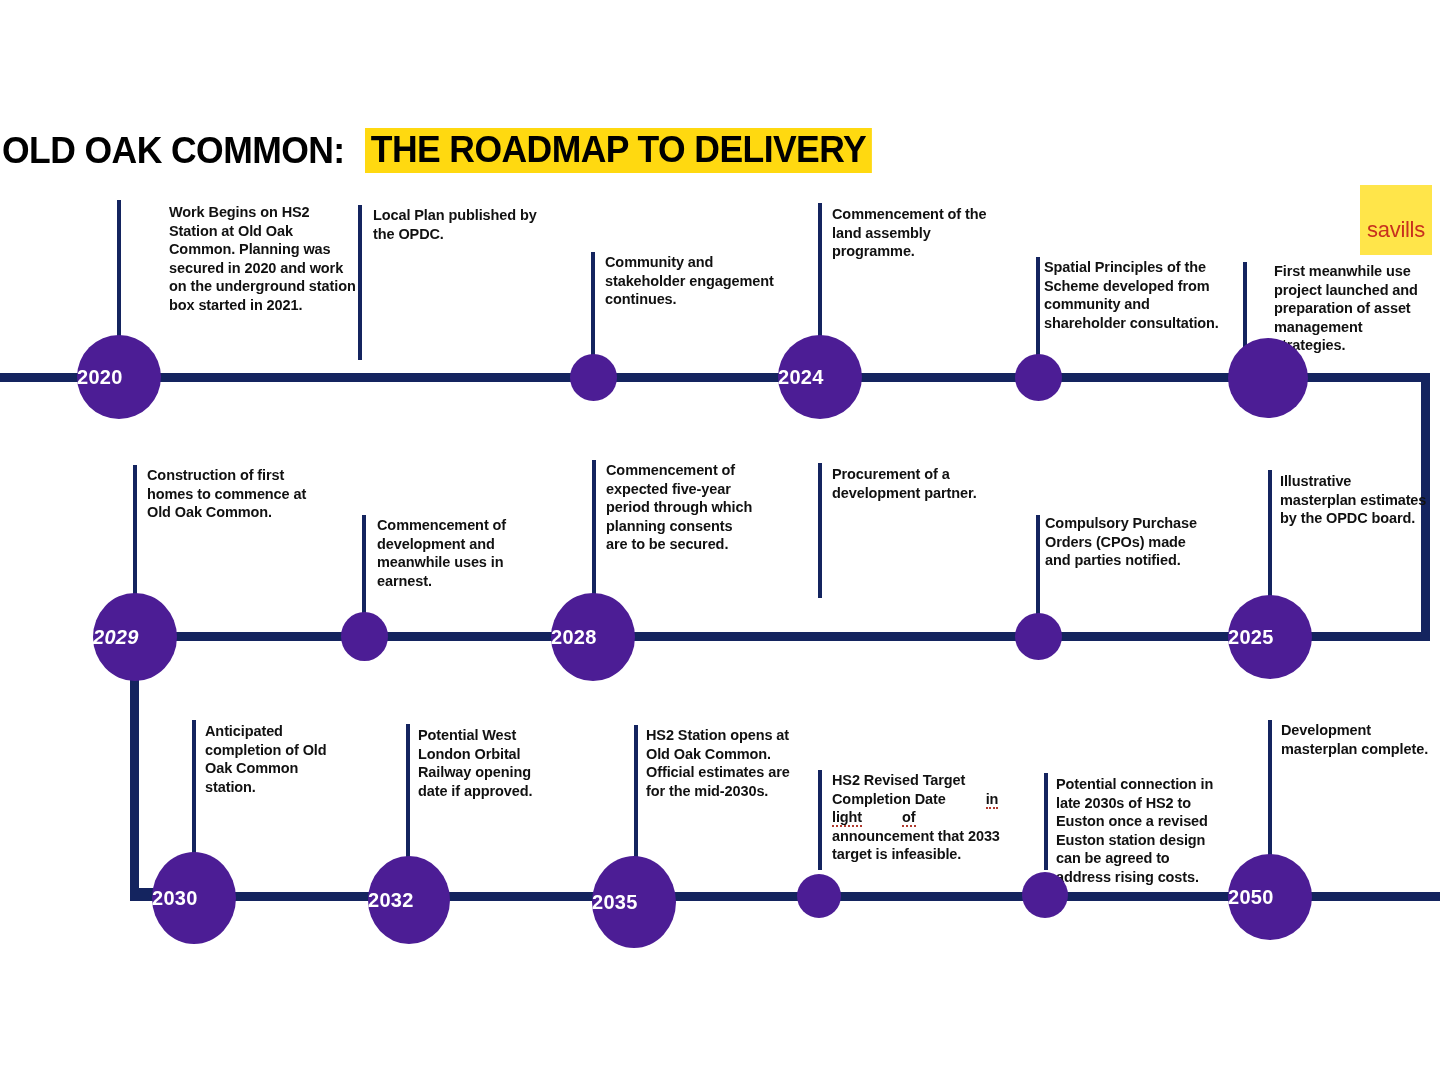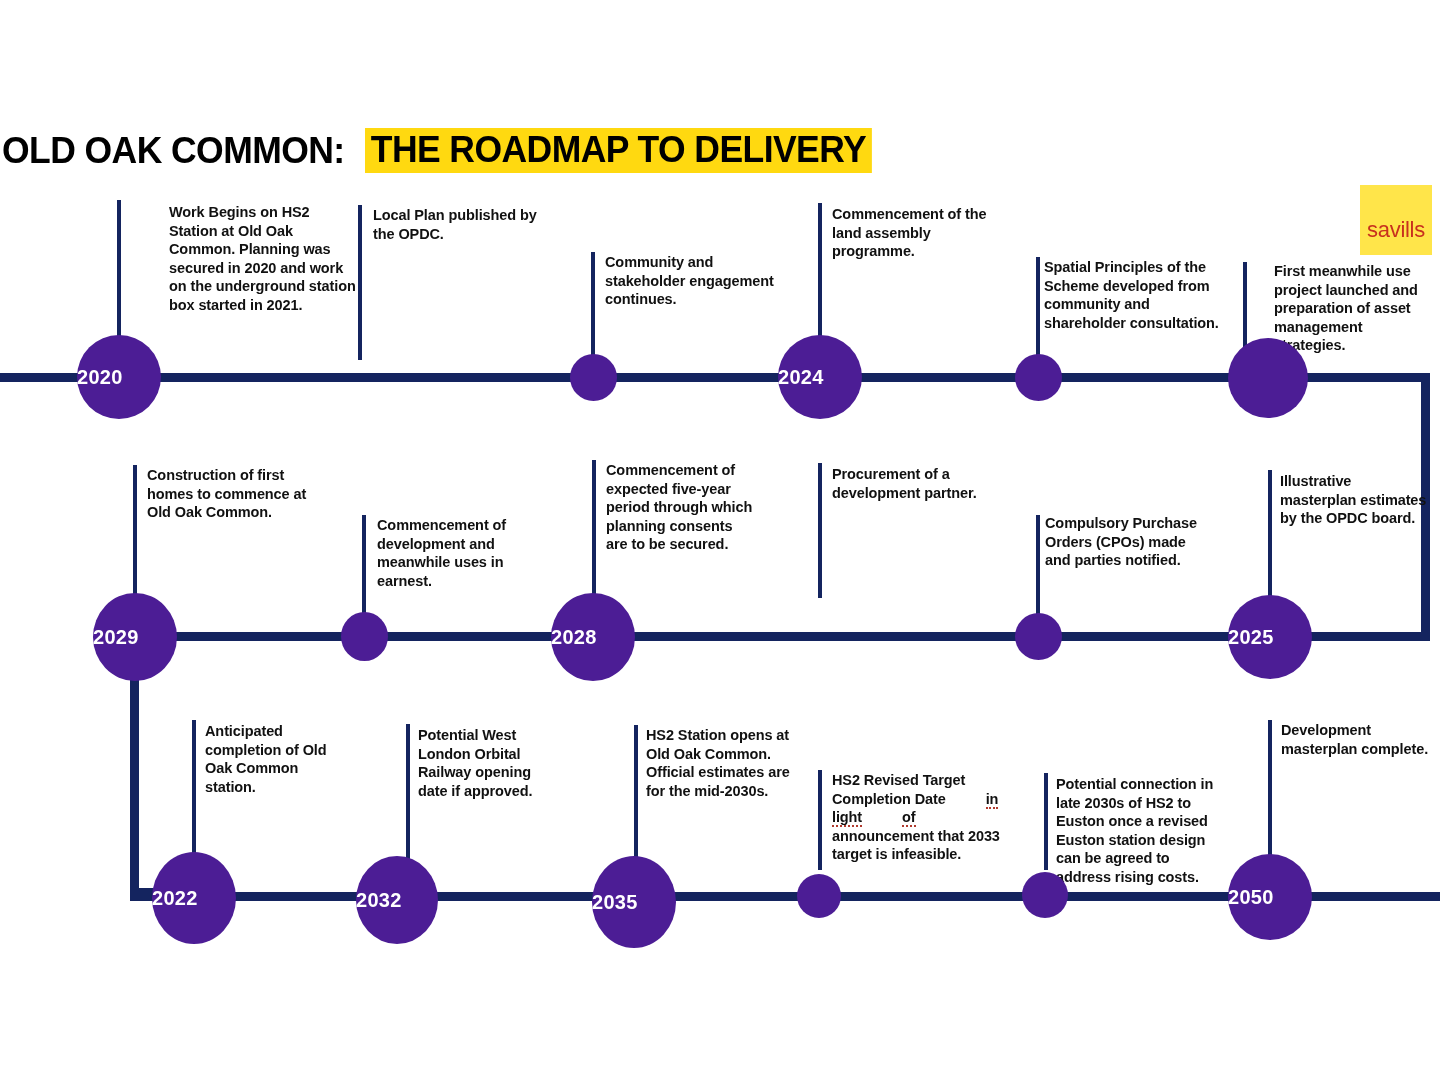--- a/index.html
+++ b/index.html
@@ -172,21 +172,21 @@
   <div class="stem" style="left:1036px; top:515px; height:105px;"></div>
   <div class="stem" style="left:1268px; top:470px; height:128px;"></div>
 
   <div class="caption" style="left:147px; top:466px; width:175px;">Construction of first homes to commence at Old Oak Common.</div>
   <div class="caption" style="left:377px; top:516px; width:165px;">Commencement of development and meanwhile uses in earnest.</div>
   <div class="caption" style="left:606px; top:461px; width:150px;">Commencement of expected five-year period through which planning consents are to be secured.</div>
   <div class="caption" style="left:832px; top:465px; width:150px;">Procurement of a development partner.</div>
   <div class="caption" style="left:1045px; top:514px; width:165px;">Compulsory Purchase Orders (CPOs) made and parties notified.</div>
   <div class="caption" style="left:1280px; top:472px; width:150px;">Illustrative masterplan estimates by the OPDC board.</div>
 
-  <div class="node big" style="left:93px; top:593px; width:84px; height:88px;">
+  <div class="node big" style="left:93px; top:593px; width:84px; height:88px;font-style:italic;">
     <span>2029</span>
   </div>
   <div class="node small" style="left:341px; top:612px; width:47px; height:49px;"></div>
   <div class="node big" style="left:551px; top:593px; width:84px; height:88px;">
     <span>2028</span>
   </div>
   <div class="node small" style="left:1015px; top:613px; width:47px; height:47px;"></div>
   <div class="node big" style="left:1228px; top:595px; width:84px; height:84px;">
     <span>2025</span>
   </div>
@@ -203,23 +203,23 @@
   <div class="caption" style="left:205px; top:722px; width:140px;">Anticipated completion of Old Oak Common station.</div>
   <div class="caption" style="left:418px; top:726px; width:135px;">Potential West London Orbital Railway opening date if approved.</div>
   <div class="caption" style="left:646px; top:726px; width:160px;">HS2 Station opens at Old Oak Common. Official estimates are for the mid-2030s.</div>
 
   <div class="caption" style="left:832px; top:771px; width:180px;"><span>HS2 Revised Target Completion Date </span><span class="sp">in light</span><span> </span><span class="sp">of</span><span> announcement that 2033 target is infeasible.</span></div>
 
   <div class="caption" style="left:1056px; top:775px; width:165px;">Potential connection in late 2030s of HS2 to Euston once a revised Euston station design can be agreed to address rising costs.</div>
   <div class="caption" style="left:1281px; top:721px; width:165px;">Development masterplan complete.</div>
 
   <div class="node big" style="left:152px; top:852px; width:84px; height:92px;">
-    <span>2022</span>
-  </div>
-  <div class="node big" style="left:356px; top:856px; width:82px; height:88px;">
+    <span>2030</span>
+  </div>
+  <div class="node big" style="left:368px; top:856px; width:82px; height:88px;">
     <span>2032</span>
   </div>
   <div class="node big" style="left:592px; top:856px; width:84px; height:92px;">
     <span>2035</span>
   </div>
   <div class="node small" style="left:797px; top:874px; width:44px; height:44px;"></div>
   <div class="node small" style="left:1022px; top:872px; width:46px; height:46px;"></div>
   <div class="node big" style="left:1228px; top:854px; width:84px; height:86px;">
     <span>2050</span>
   </div>

